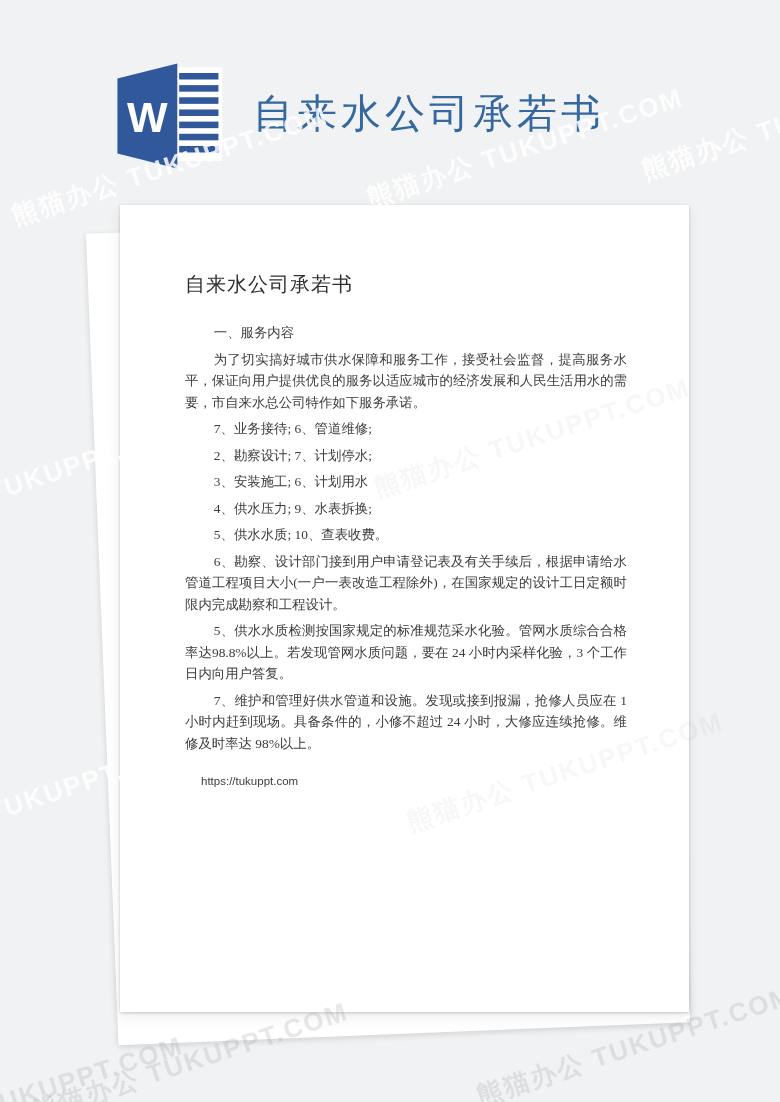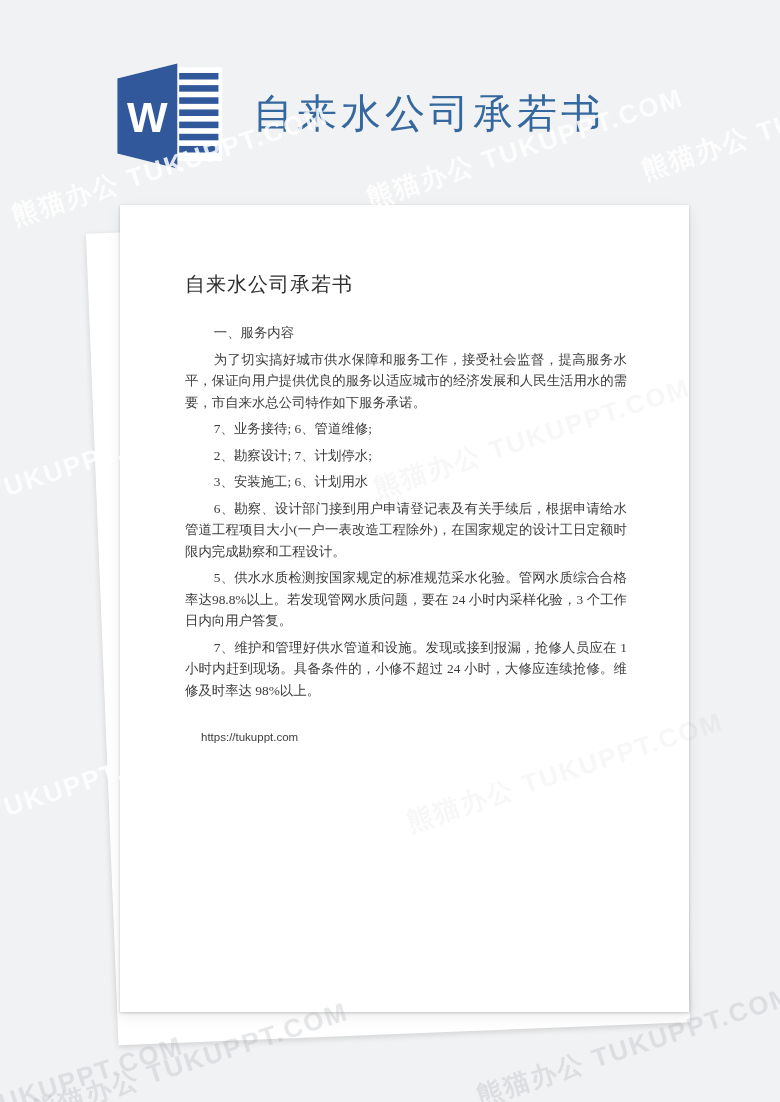--- a/index.html
+++ b/index.html
@@ -40,21 +40,21 @@
     font-size:20px; font-weight:500; letter-spacing:1px;
     color:#2f2f2f; margin-bottom:24px;
   }
   .para {
     font-family:"Liberation Serif","DejaVu Serif",serif;
     font-size:13.4px; line-height:21.5px; color:#3b3b3b;
     text-align:justify; text-indent:2.15em;
     margin-bottom:5px;
   }
   .doc-url {
-    margin-top:25px; font-size:11.5px; color:#3c3c3c;
+    margin-top:16px; font-size:11.5px; color:#3c3c3c;
     font-family:"Liberation Sans","DejaVu Sans",sans-serif;
     text-decoration:none; display:inline-block;padding-left:16px;
   }
 
   
   .wm-layer { position:absolute; inset:0; z-index:4; pointer-events:none; }
   .wm {
     position:absolute; white-space:nowrap;
     font-weight:bold; font-size:26px; letter-spacing:2px;
     transform:translate(-50%,-50%) rotate(-18deg);
@@ -87,20 +87,22 @@
 <div class="back-page"></div>
 
 <div class="doc-page">
   <h2 class="doc-title">自来水公司承若书</h2>
 
   <p class="para">一、服务内容</p>
   <p class="para">为了切实搞好城市供水保障和服务工作，接受社会监督，提高服务水平，保证向用户提供优良的服务以适应城市的经济发展和人民生活用水的需要，市自来水总公司特作如下服务承诺。</p>
   <p class="para">7、业务接待; 6、管道维修;</p>
   <p class="para">2、勘察设计; 7、计划停水;</p>
   <p class="para">3、安装施工; 6、计划用水</p>
+  <p class="para">4、供水压力; 9、水表拆换;</p>
+  <p class="para">5、供水水质; 10、查表收费。</p>
   <p class="para">6、勘察、设计部门接到用户申请登记表及有关手续后，根据申请给水管道工程项目大小(一户一表改造工程除外)，在国家规定的设计工日定额时限内完成勘察和工程设计。</p>
   <p class="para">5、供水水质检测按国家规定的标准规范采水化验。管网水质综合合格率达98.8%以上。若发现管网水质问题，要在 24 小时内采样化验，3 个工作日内向用户答复。</p>
   <p class="para">7、维护和管理好供水管道和设施。发现或接到报漏，抢修人员应在 1 小时内赶到现场。具备条件的，小修不超过 24 小时，大修应连续抢修。维修及时率达 98%以上。</p>
 
   <a class="doc-url" href="#">https://tukuppt.com</a>
 </div>
 
 <div class="wm-layer">
   <span class="wm wm-white" style="left:170px; top:166px;">熊猫办公 TUKUPPT.COM</span>
   <span class="wm wm-white" style="left:525px; top:148px;">熊猫办公 TUKUPPT.COM</span>

